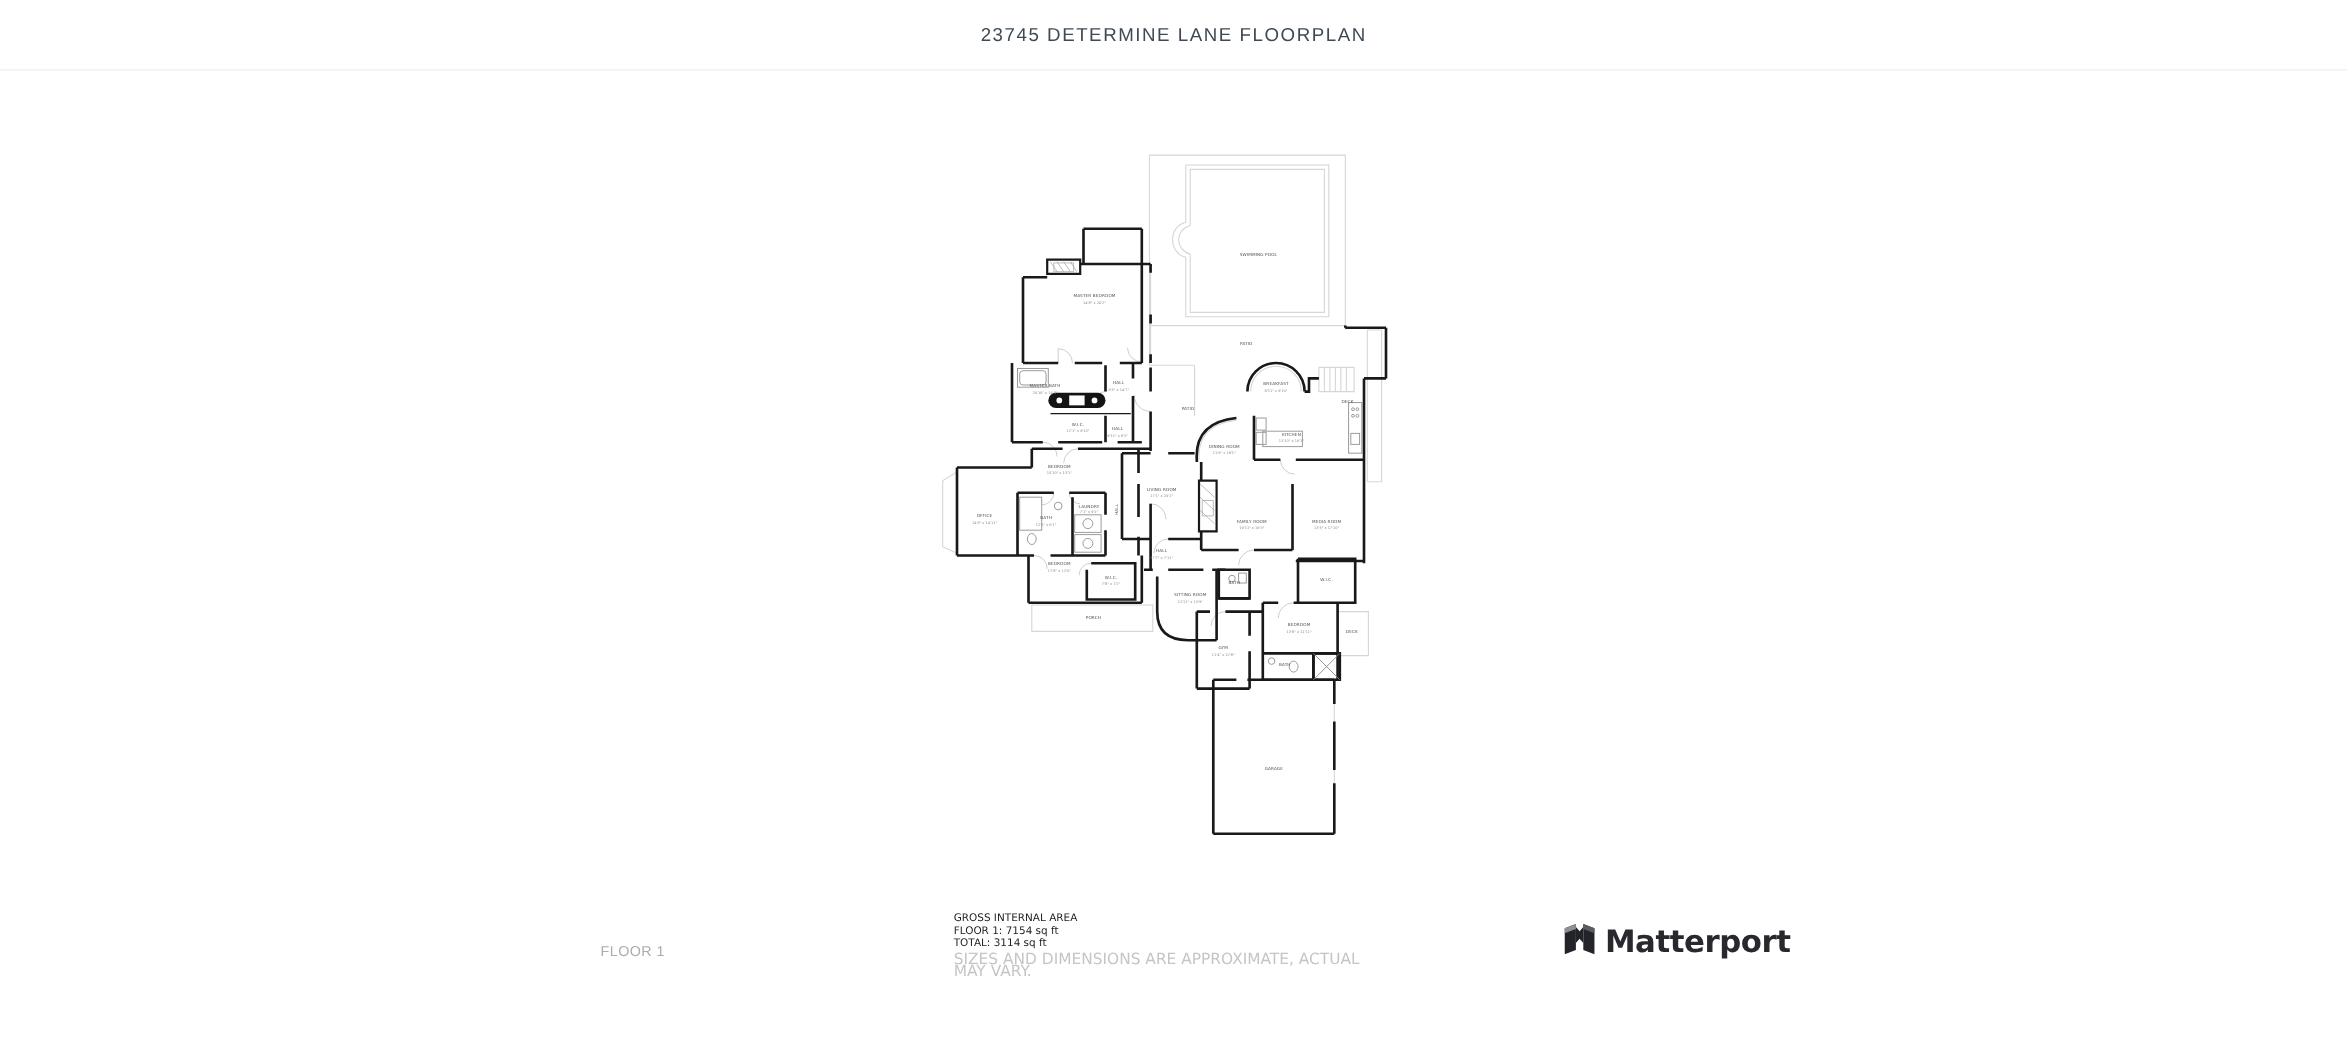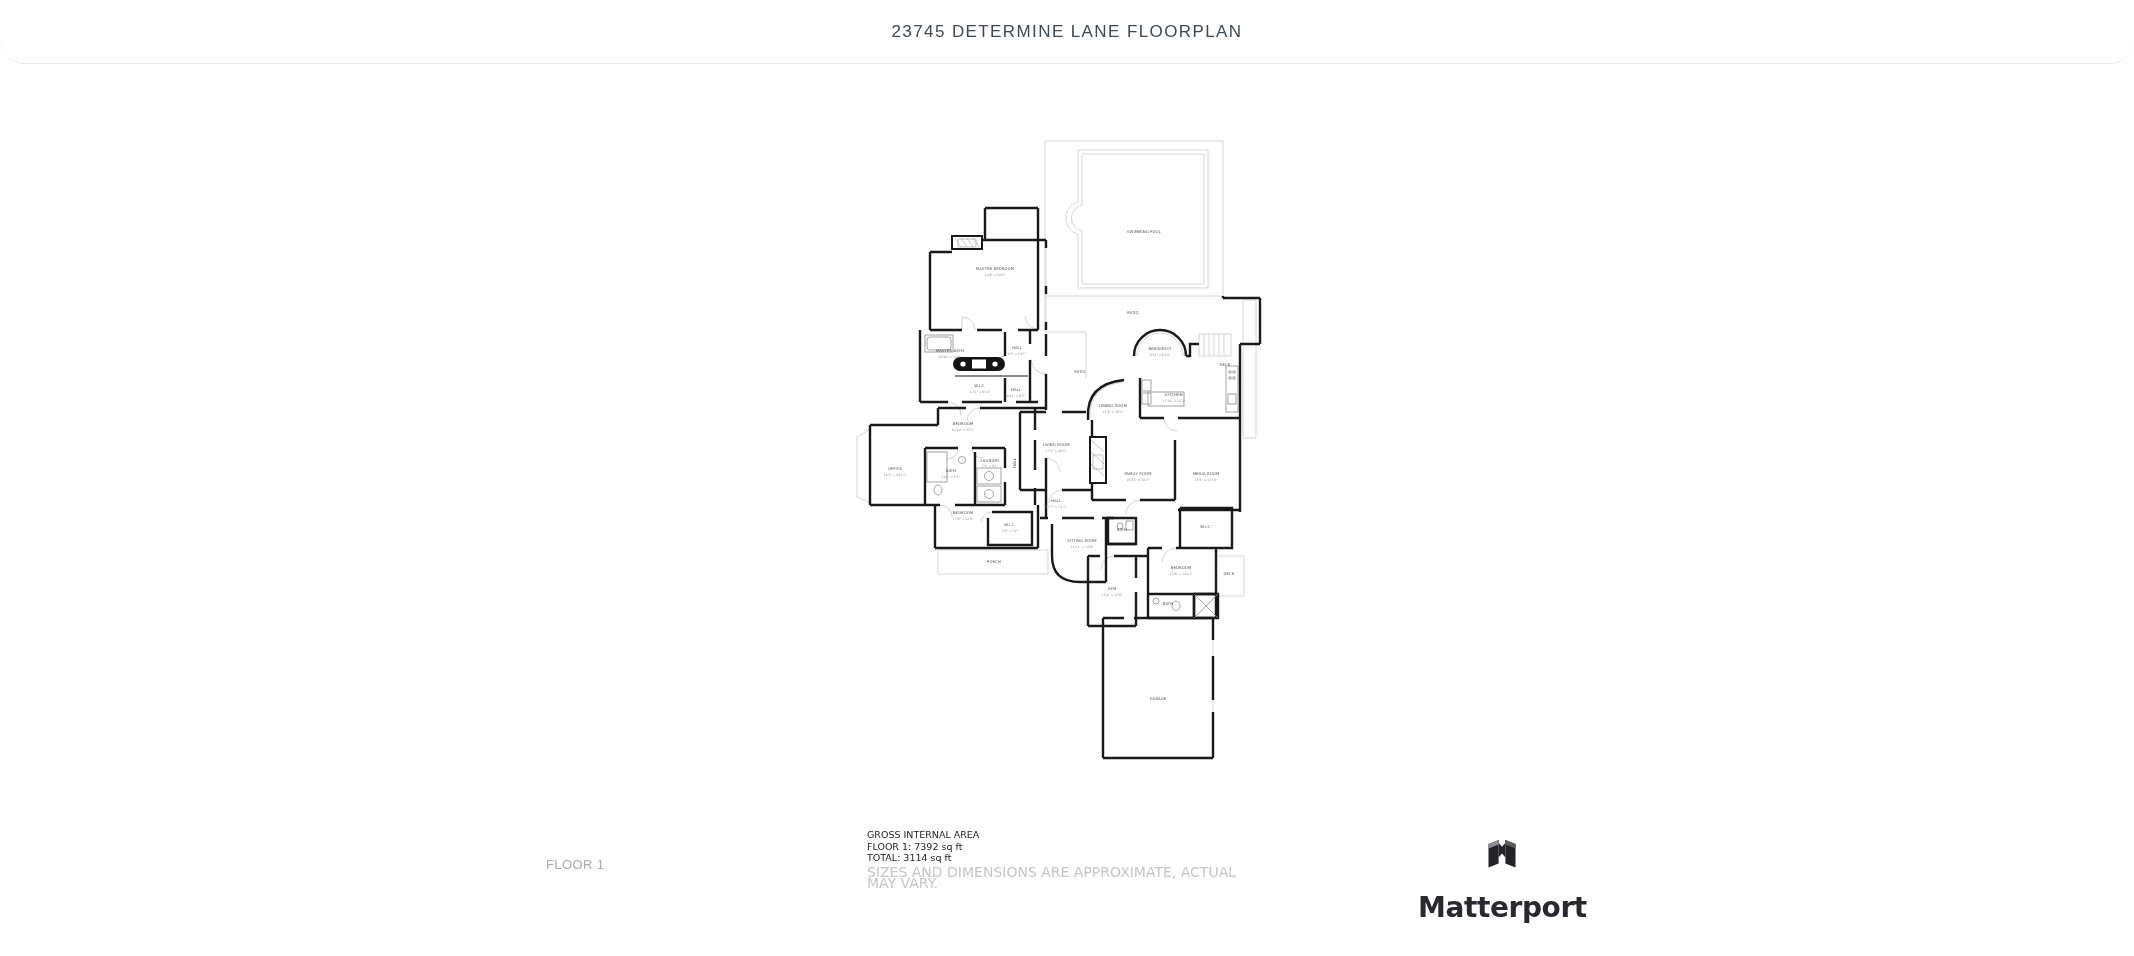--- a/index.html
+++ b/index.html
@@ -3,38 +3,38 @@
 <meta charset="utf-8">
 <style>
   html,body{margin:0;padding:0;}
   body{
     width:2134px;height:956px;background:#ffffff;position:relative;overflow:hidden;
     font-family:"Liberation Sans", sans-serif;
   }
   .header{
     position:absolute;top:0;left:0;width:2134px;height:63px;
     display:flex;align-items:center;justify-content:center;
-    border-bottom:1px solid #ececec;background:#ffffff;border-radius:24px;
+    border-bottom:1px solid #ececec;background:#ffffff;
   }
   .page-title{
     font-size:17px;font-weight:500;letter-spacing:1.4px;color:#3e4954;
   }
   svg.plan{position:absolute;left:850px;top:130px;width:425px;height:640px;}
   .rn{font-family:"DejaVu Sans",sans-serif;font-size:3.8px;fill:#4f4f4f;text-anchor:middle;letter-spacing:.12px;}
   .rd{font-family:"DejaVu Sans",sans-serif;font-size:3.2px;fill:#8c8c8c;text-anchor:middle;}
   .floor-label{
     position:absolute;left:546px;top:857px;font-size:13px;color:#acacac;letter-spacing:.4px;text-align:right;
   }
   .area-summary{
     position:absolute;left:867px;top:829px;width:400px;
     font-family:"DejaVu Sans",sans-serif;font-size:9.5px;line-height:11.5px;color:#1e1e1e;
   }
   .area-summary .disclaimer{font-size:14px;color:#c5c5c5;margin-top:3px;}
   .brand{
-    position:absolute;left:1418px;top:836px;display:flex;align-items:center;gap:19px;flex-direction:column;
+    position:absolute;left:1418px;top:836px;display:flex;align-items:flex-end;gap:5px;
   }
   .brand-name{
     font-family:"DejaVu Sans",sans-serif;font-size:28px;font-weight:800;color:#28282e;letter-spacing:-.4px;
   }
 </style>
 </head>
 <body>
 
 <div class="page">
 
@@ -222,21 +222,21 @@
       <text class="rn" x="1168" y="605">BATH</text>
 
       <text class="rn" x="1158" y="700">GARAGE</text>
     </g>
   </svg>
 
   <div class="floor-label">FLOOR 1</div>
 
   <div class="area-summary">
     <div>GROSS INTERNAL AREA</div>
-    <div>FLOOR 1: 7392 sq ft</div>
+    <div>FLOOR 1: 7154 sq ft</div>
     <div>TOTAL: 3114 sq ft</div>
     <div class="disclaimer">SIZES AND DIMENSIONS ARE APPROXIMATE, ACTUAL MAY VARY.</div>
   </div>
 
   <div class="brand">
     <svg width="36" height="36" viewBox="0 0 32 32" xmlns="http://www.w3.org/2000/svg">
       <path d="M4 7 L13 3.5 V24.5 L4 28 Z" fill="#23232a"></path>
       <path d="M28 7 L19 3.5 V24.5 L28 28 Z" fill="#23232a"></path>
       <path d="M13 6 L16 9.5 L19 6 V19 L16 15.5 L13 19 Z" fill="#23232a"></path>
       <path d="M4 7 L13 3.5 L13 7.5 L4 11 Z" fill="#8e8e95"></path>

